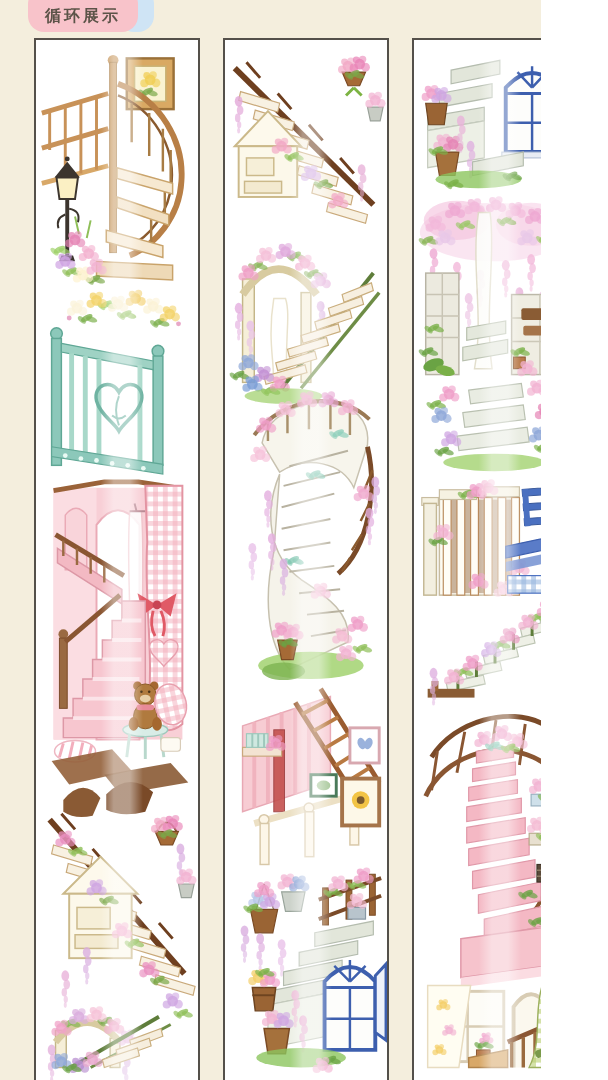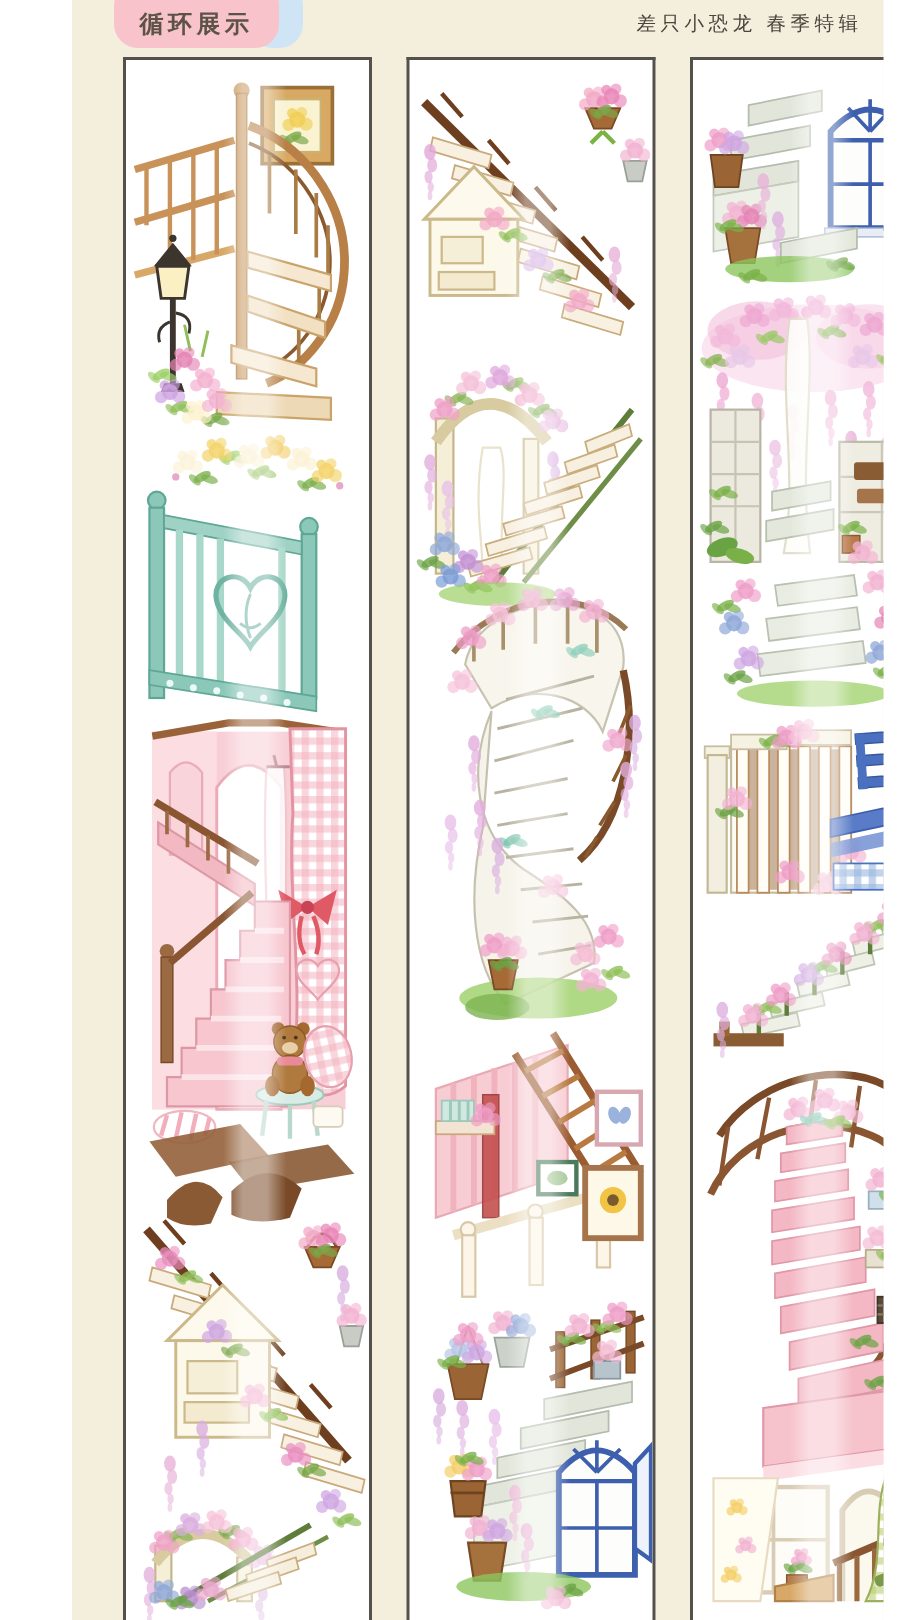--- a/index.html
+++ b/index.html
@@ -1,17 +1,17 @@
 <!DOCTYPE html>
 <html><head>
 <meta charset="utf-8">
 <style>
   html,body{margin:0;padding:0;}
   body{width:608px;height:1080px;overflow:hidden;font-family:"Liberation Sans",sans-serif;}
-  .page{position:relative;width:541px;height:1080px;background:#f4eedd;overflow:hidden;margin-left:48px;}
+  .page{position:relative;width:541px;height:1080px;background:#f4eedd;overflow:hidden;}
   .badge-blue{position:absolute;left:118px;top:-12px;width:36px;height:44px;border-radius:16px;background:#cfe4f5;z-index:1;}
   .badge-pink{position:absolute;left:28px;top:-12px;height:44px;padding:18px 17px 0;box-sizing:border-box;
     background:#f8c3ca;border-radius:16px;z-index:2;font-size:16px;font-weight:bold;letter-spacing:3px;color:#5c5348;}
   .brand{position:absolute;top:7px;right:14px;font-size:13px;letter-spacing:3px;color:#4a443c;z-index:2;}
   .strip{position:absolute;top:38px;width:166px;height:1042px;background:#ffffff;box-sizing:border-box;
     border:2px solid #54504a;border-bottom:none;overflow:hidden;}
   #strip1{left:34px;} #strip2{left:223px;} #strip3{left:412px;}
   .strip svg{display:block;width:100%;height:100%;}
   .sheen{position:absolute;top:0;left:0;right:0;bottom:0;pointer-events:none;
     background:linear-gradient(90deg,rgba(255,255,255,0) 40%,rgba(255,255,255,.45) 48%,rgba(255,255,255,.45) 58%,rgba(255,255,255,0) 66%);}
@@ -57,21 +57,20 @@
     </pattern>
   </defs>
 </svg>
 
 <div class="page">
 
   <div class="badge-blue"></div>
   <div class="badge-pink">
     <span>循环展示</span>
   </div>
-  <div class="brand">差只小恐龙 春季特辑</div>
 
   <div class="strip" id="strip1" aria-label="Washi tape strip 1: wooden spiral staircase with street lamp and framed picture; mint iron railing with heart scroll and flower garland; pink interior staircase with gingham curtain and teddy bear; garden staircase with hanging flower baskets; rose arch steps (partial)">
     <svg viewBox="0 0 166 1040">
       <g>
         <rect x="93" y="6" width="48" height="52" fill="#d9a963" stroke="#9a7038" stroke-width="2.5"></rect>
         <rect x="101" y="14" width="32" height="36" fill="#faf3d2" stroke="#c8b274" stroke-width="1.5"></rect>
         <use href="#bloom" x="117" y="28" color="#f0ce55"></use>
         <use href="#tuft" x="114" y="40" color="#7aa848"></use>
         <circle cx="79" cy="8" r="5.5" fill="#c99a62"></circle>
         <rect x="75.5" y="10" width="7" height="195" fill="#c99a62" stroke="#a87c44" stroke-width="1"></rect>

